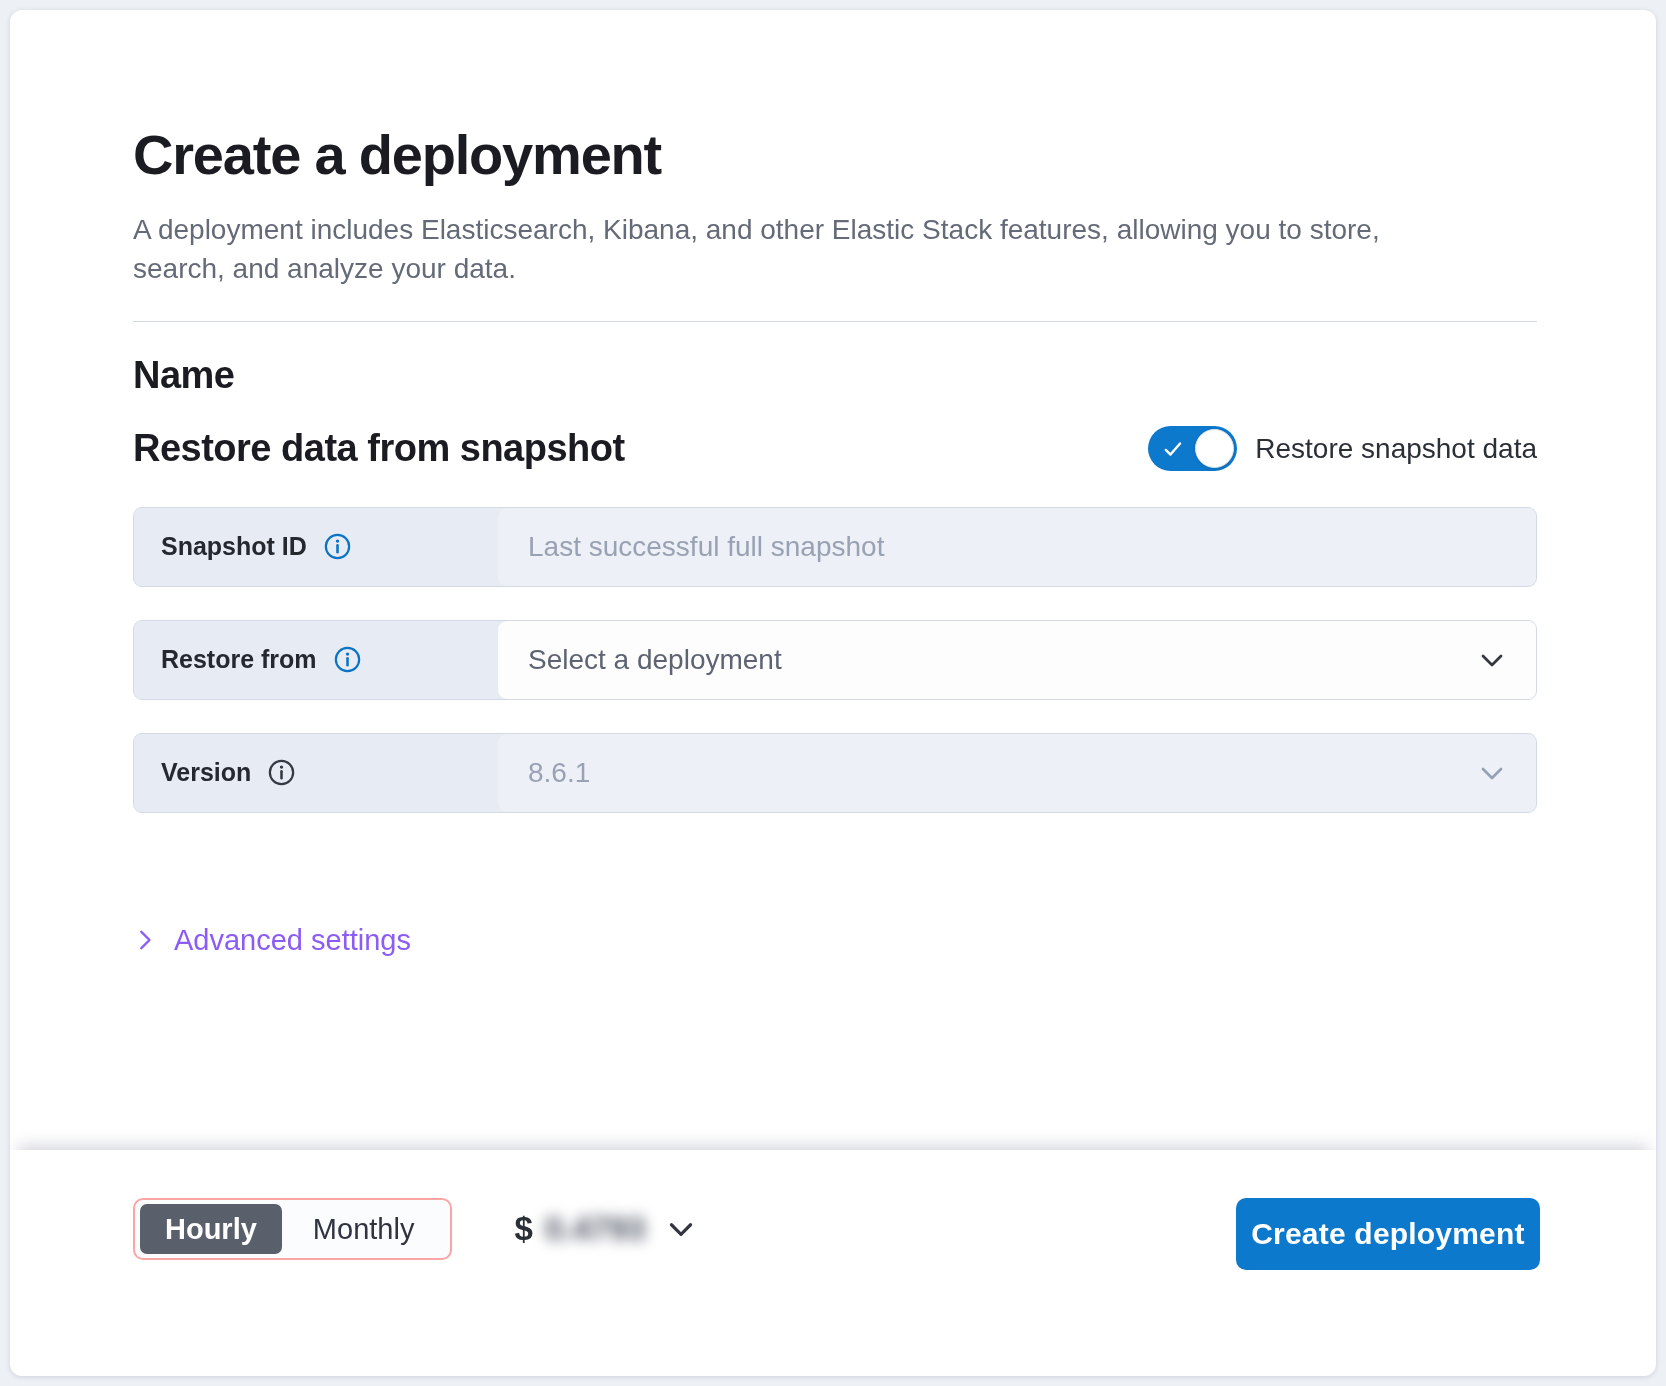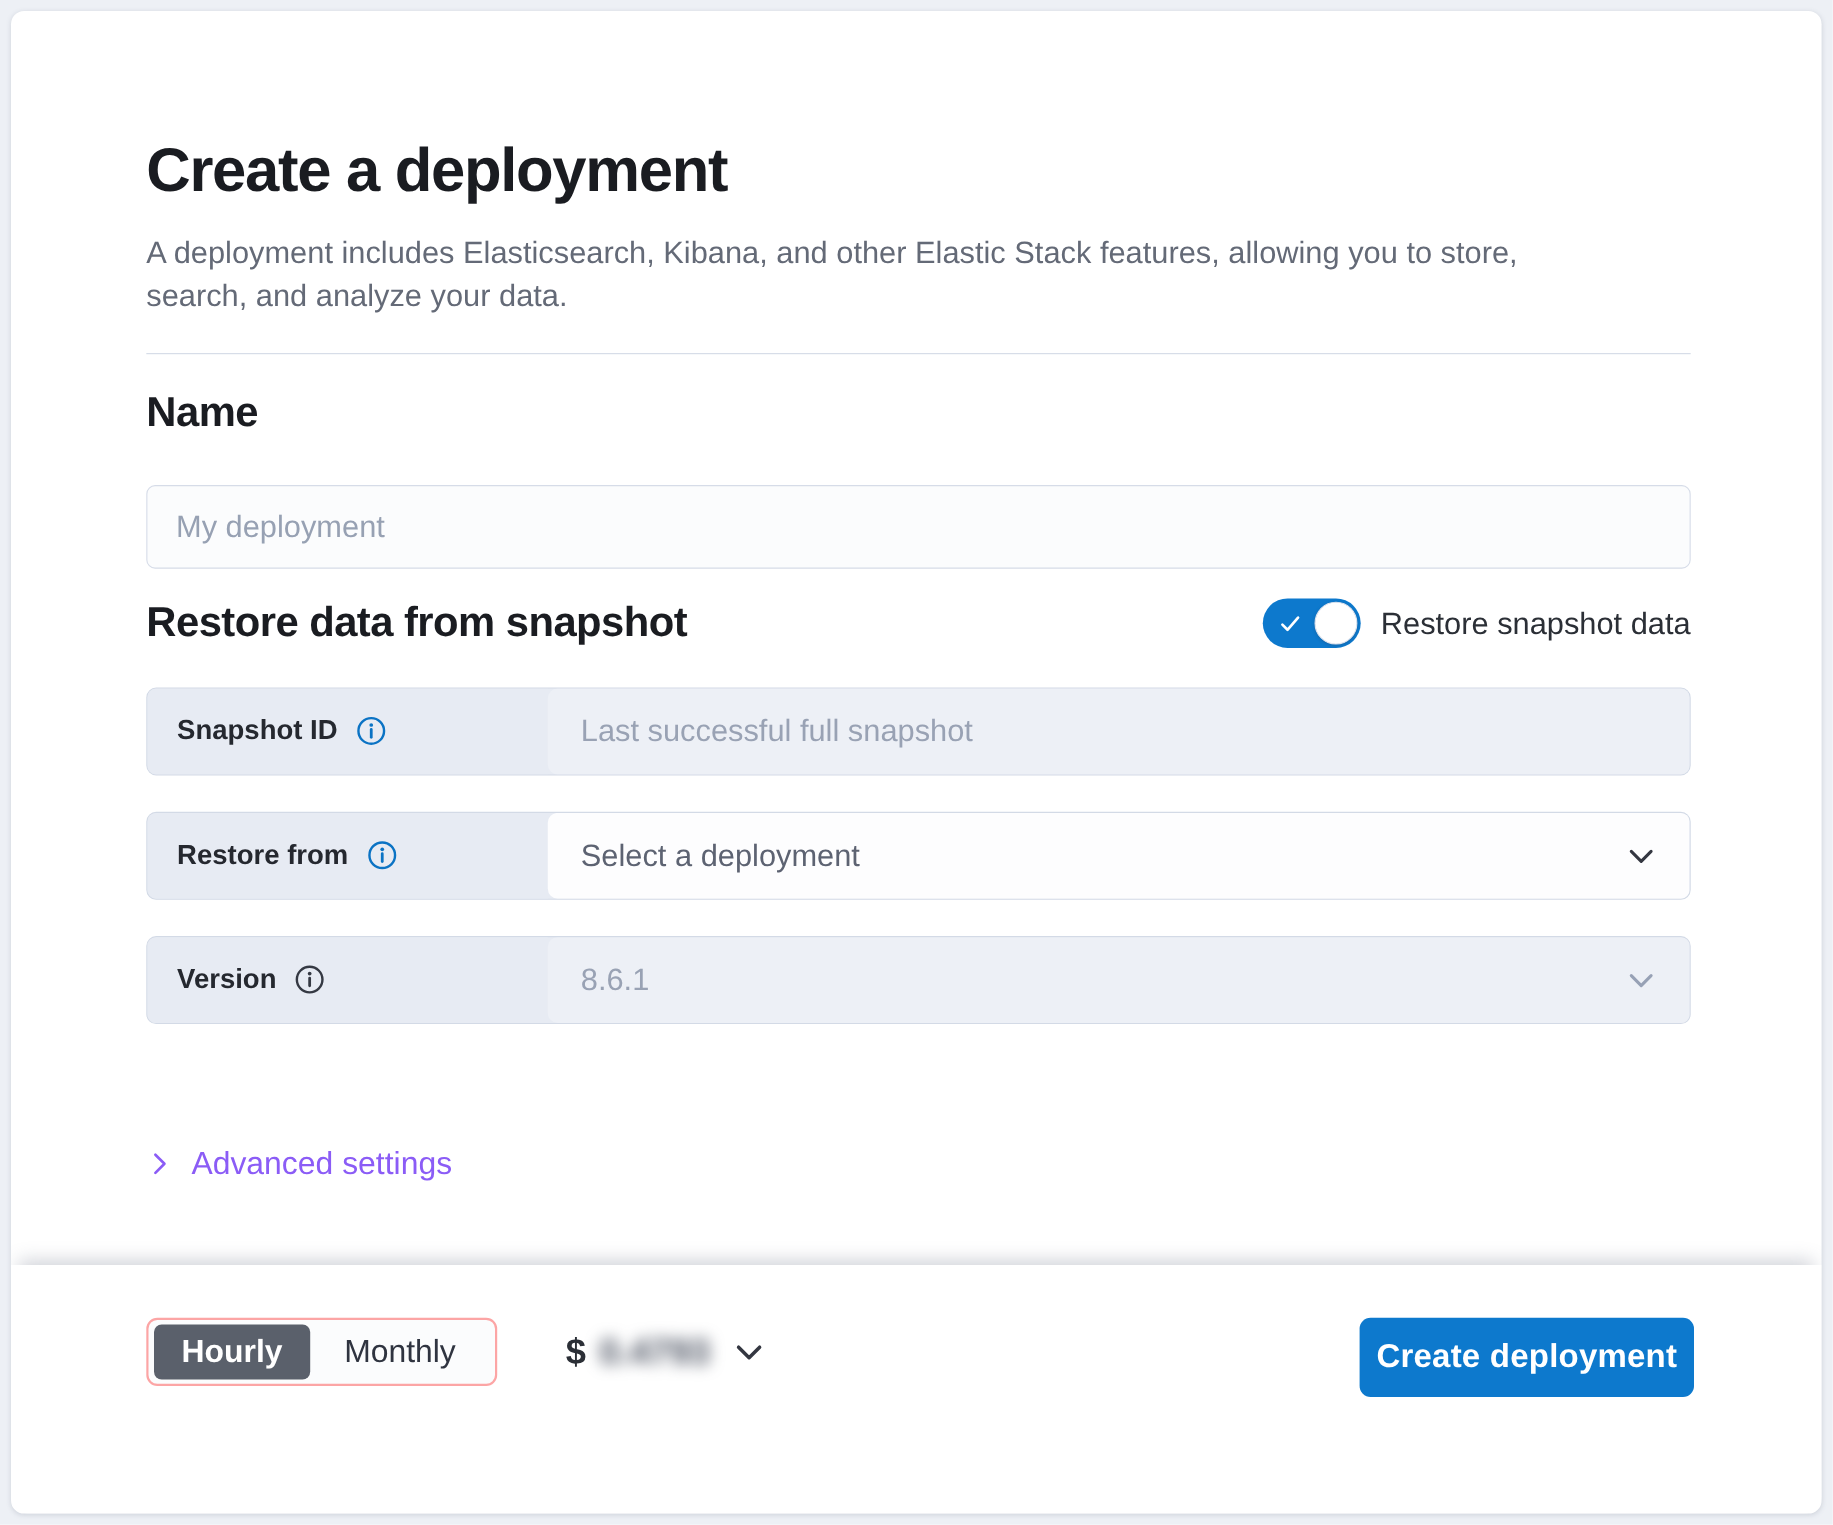--- a/index.html
+++ b/index.html
@@ -126,21 +126,20 @@
 
 <div class="viewport">
   <div class="card">
     <div class="content">
 
       <h1 class="page-title">Create a deployment</h1>
       <p class="subtitle">A deployment includes Elasticsearch, Kibana, and other Elastic Stack features, allowing you to store, search, and analyze your data.</p>
       <hr class="divider">
 
       <h2 class="section-heading name-heading">Name</h2>
-      <input class="name-input" type="text" placeholder="My deployment" style="">
 
       <div class="section-head">
         <h2 class="section-heading">Restore data from snapshot</h2>
         <div class="switch-group">
           <div class="switch" role="switch" aria-checked="true">
             <svg class="switch-check" viewBox="0 0 16 16">
               <path d="M3.2 8.6l3.1 3.1 6.4-7.4" stroke="#ffffff" stroke-width="1.6" fill="none" stroke-linecap="round" stroke-linejoin="round"></path>
             </svg>
             <span class="switch-thumb"></span>
           </div>

